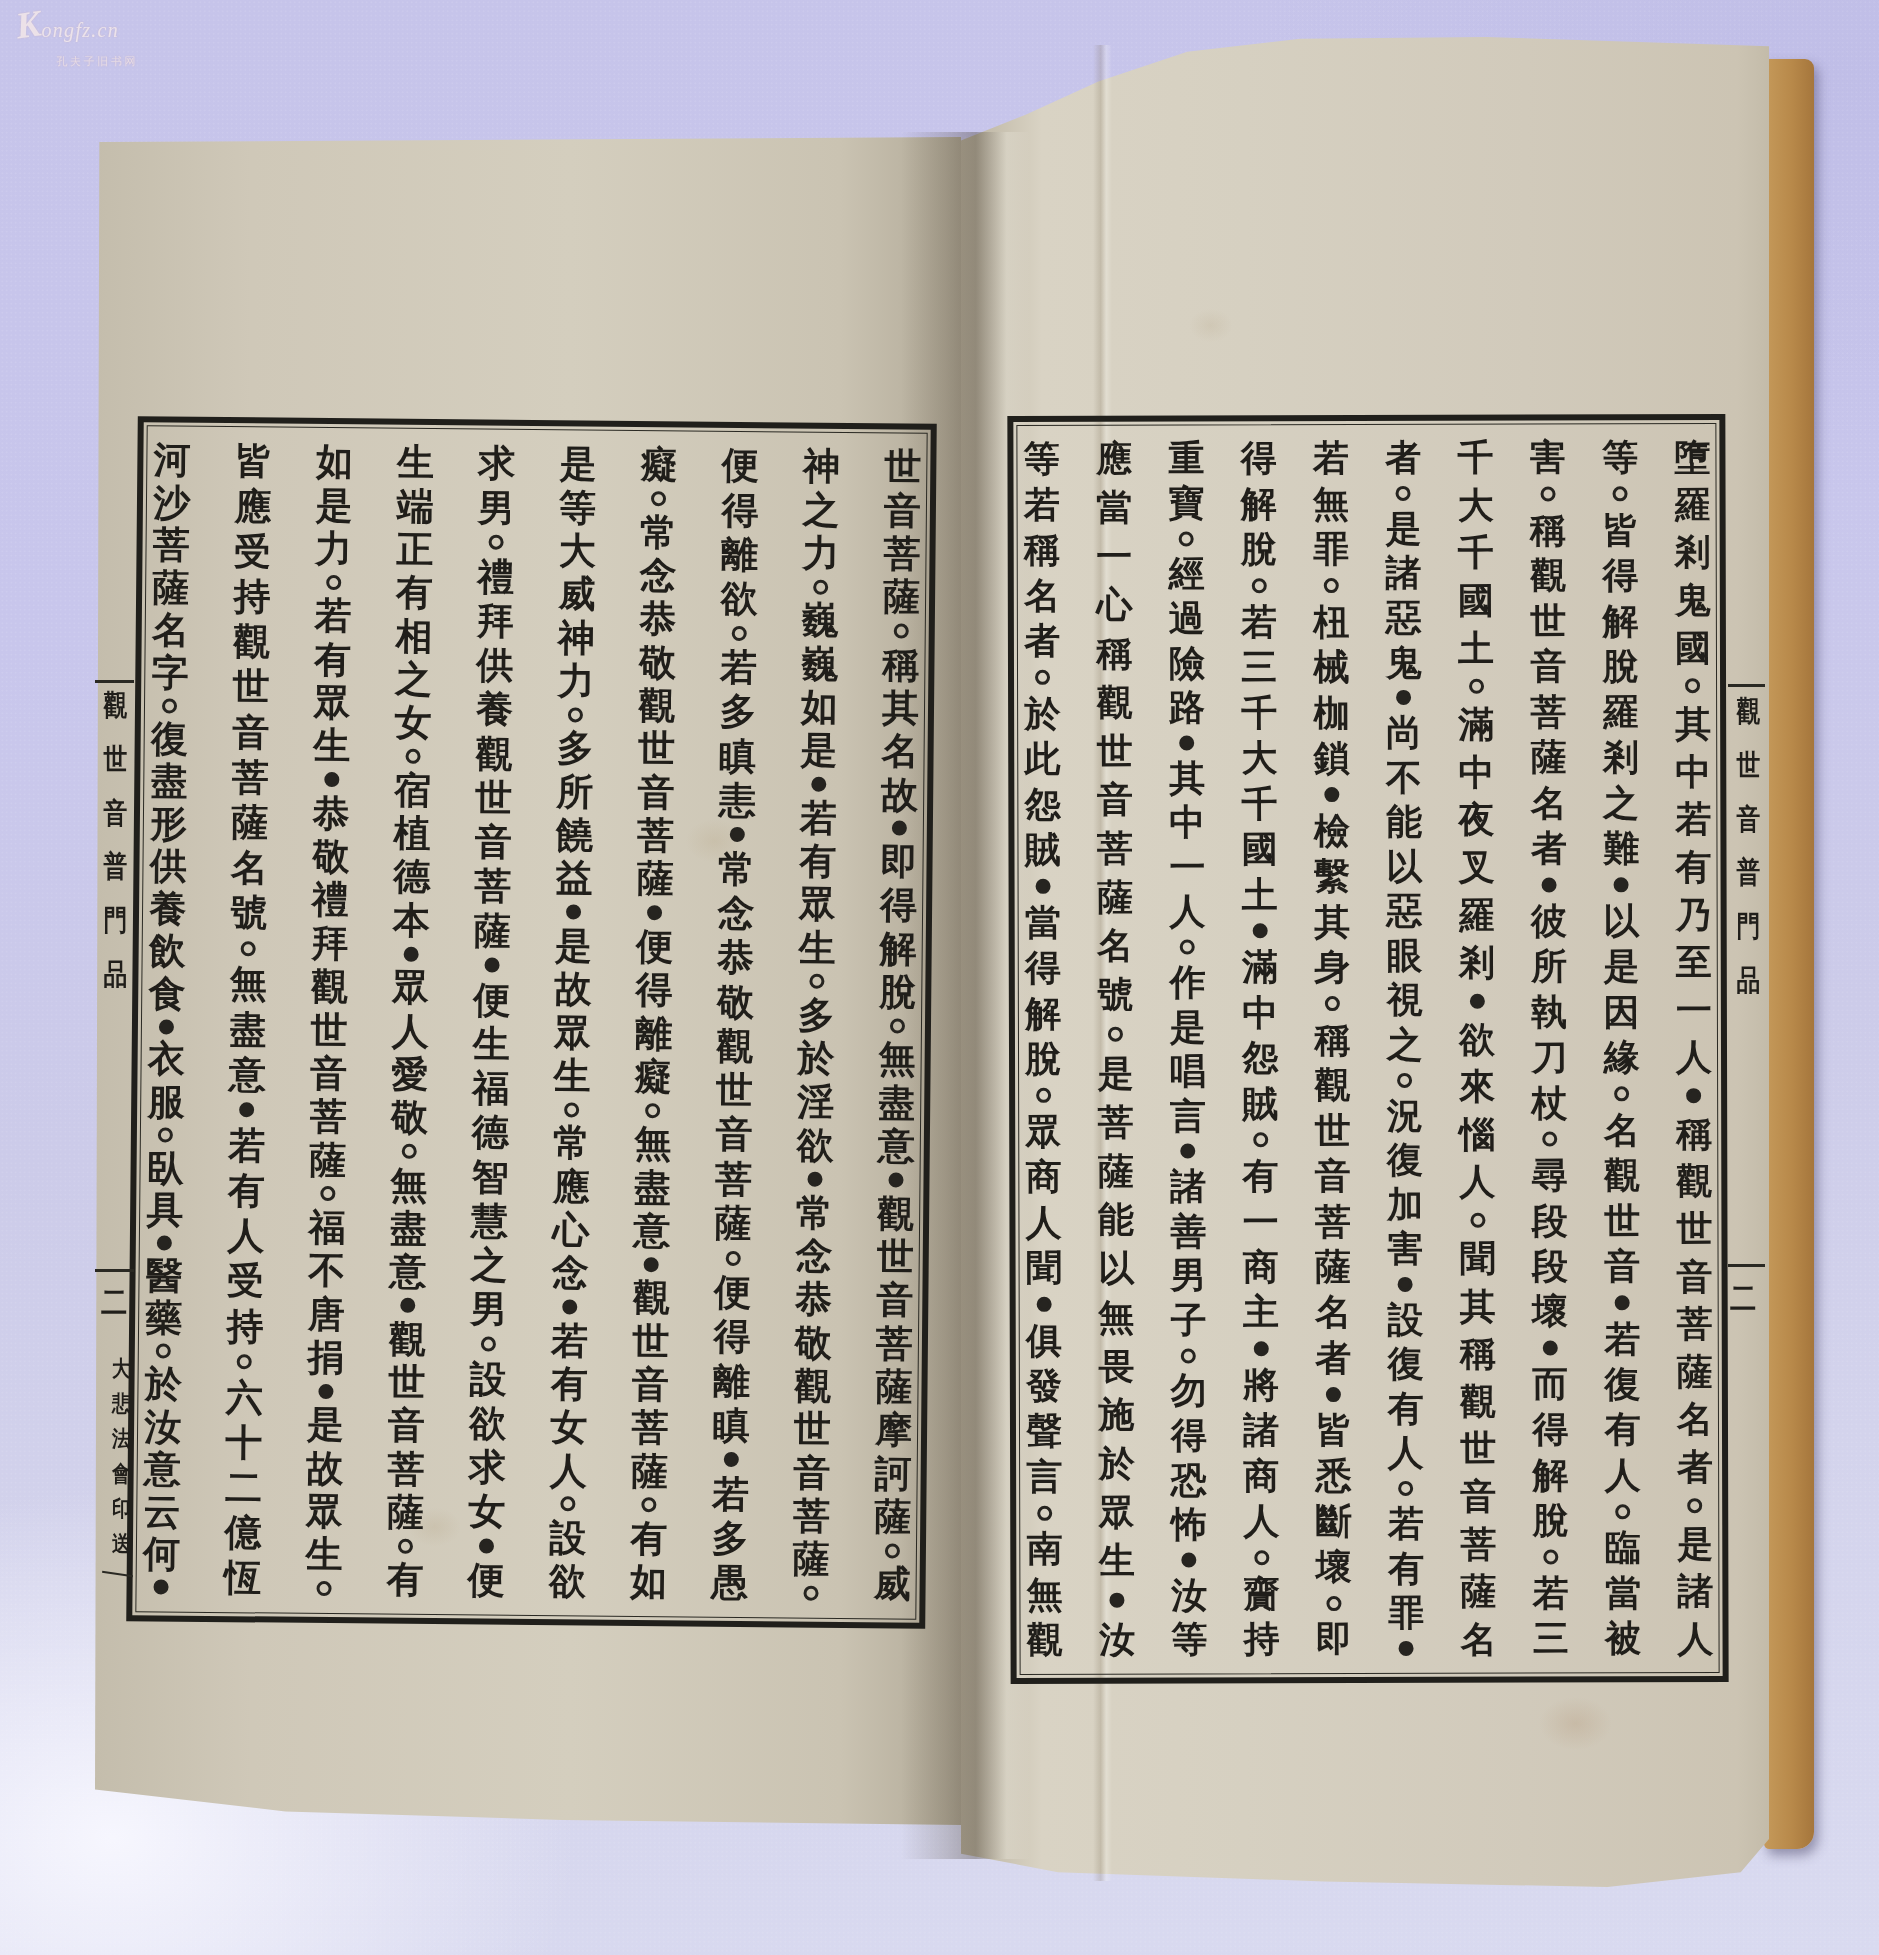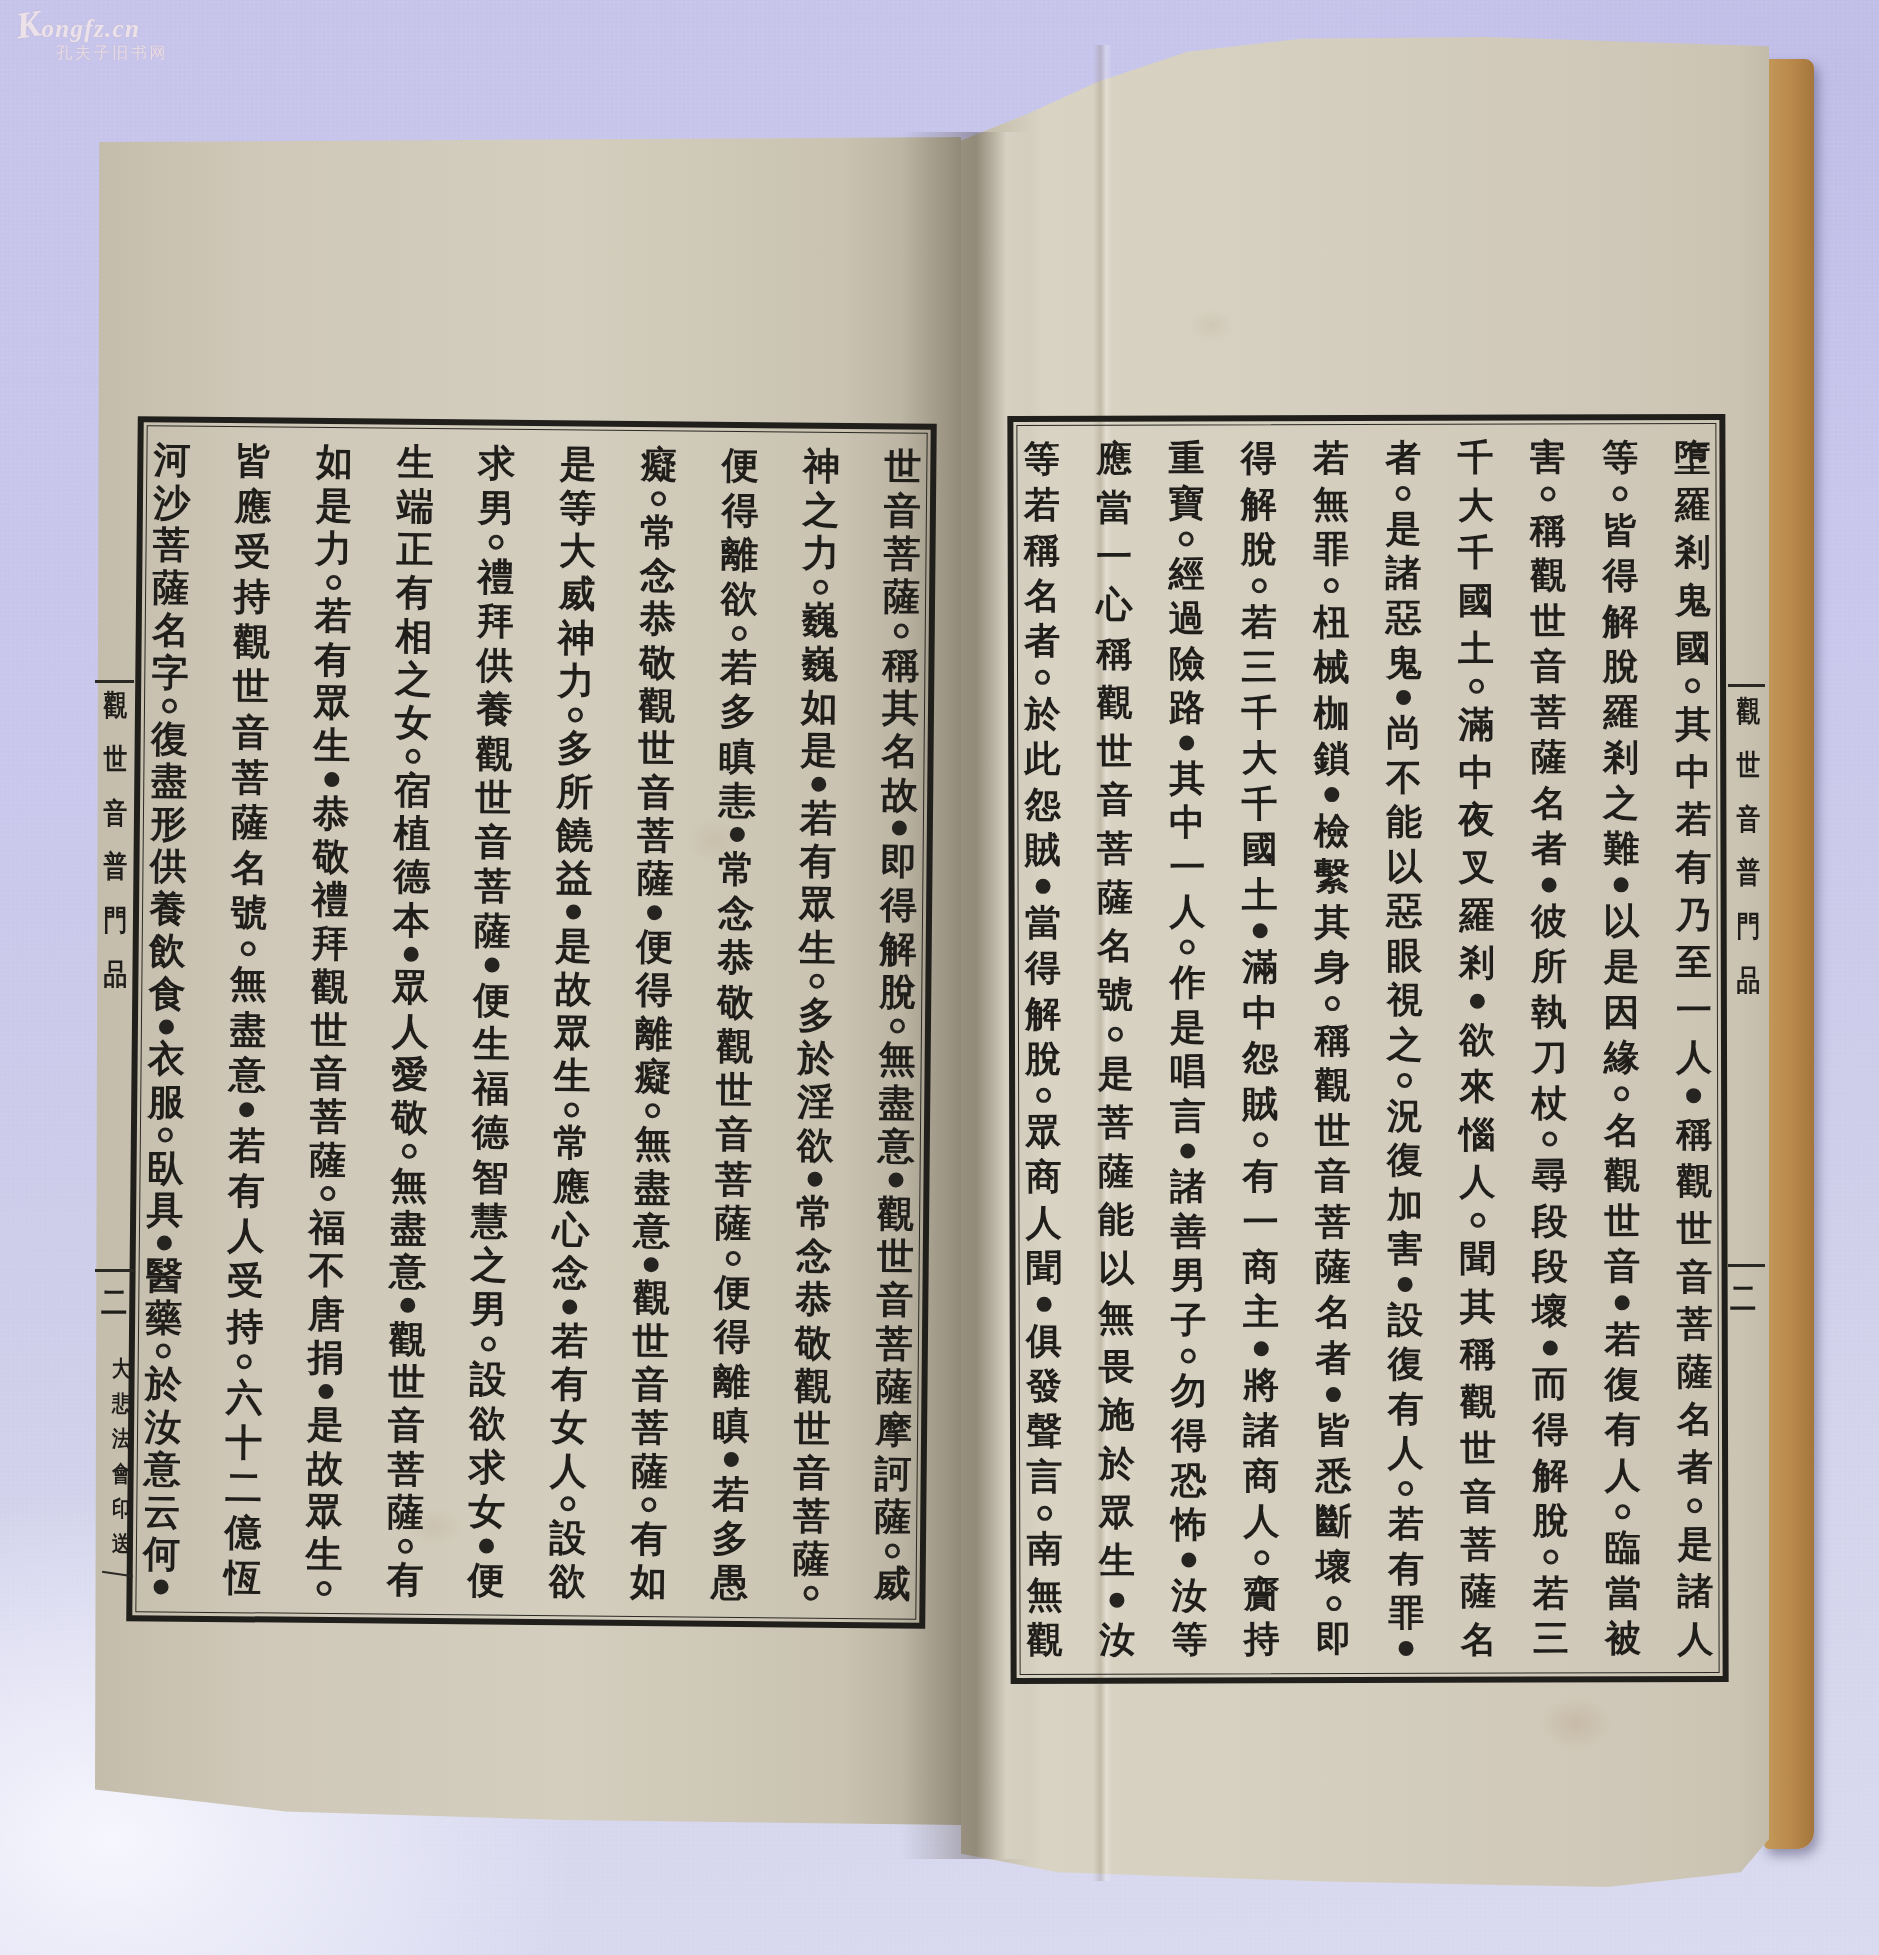--- a/index.html
+++ b/index.html
@@ -19,22 +19,22 @@
   .photo::after{
     content:"";position:absolute;inset:0;pointer-events:none;
     background-image:radial-gradient(rgba(255,255,255,.22) 0.6px, transparent 1.1px);
     background-size:4.5px 4.5px;opacity:.55;
   }
 
   
   .watermark{position:absolute;left:15.5px;top:6.4px;z-index:9;color:rgba(255,255,255,.62);
     text-shadow:0 0 1.3px rgba(210,160,160,.55);line-height:1;}
   .watermark .wm-logo{font-size:37px;font-style:italic;font-weight:bold;display:inline-block;transform:rotate(-8deg);margin-right:1.3px;}
-  .watermark .wm-main{font-size:25px;font-style:italic;font-weight:bold;letter-spacing:1.3px;}
-  .watermark .wm-sub{font-size:16px;letter-spacing:2.6px;color:rgba(255,255,255,.5);margin-top:2px;margin-left:41px;}
+  .watermark .wm-main{font-size:20px;font-style:italic;font-weight:normal;letter-spacing:1.3px;}
+  .watermark .wm-sub{font-size:11px;letter-spacing:2.6px;color:rgba(255,255,255,.5);margin-top:13px;margin-left:41px;}
 
   
   .cover-strip{
     position:absolute;left:1764px;top:59px;width:50px;height:1790px;z-index:1;
     background:linear-gradient(90deg,#c59a5b 0%,#b8894a 55%,#a5763c 100%);
     border-radius:3.9px 9px 17px 5.2px;
     box-shadow:3.9px 6.4px 11.6px rgba(60,55,90,.45);
   }
   .page{position:absolute;z-index:2;}
   .page-left{

